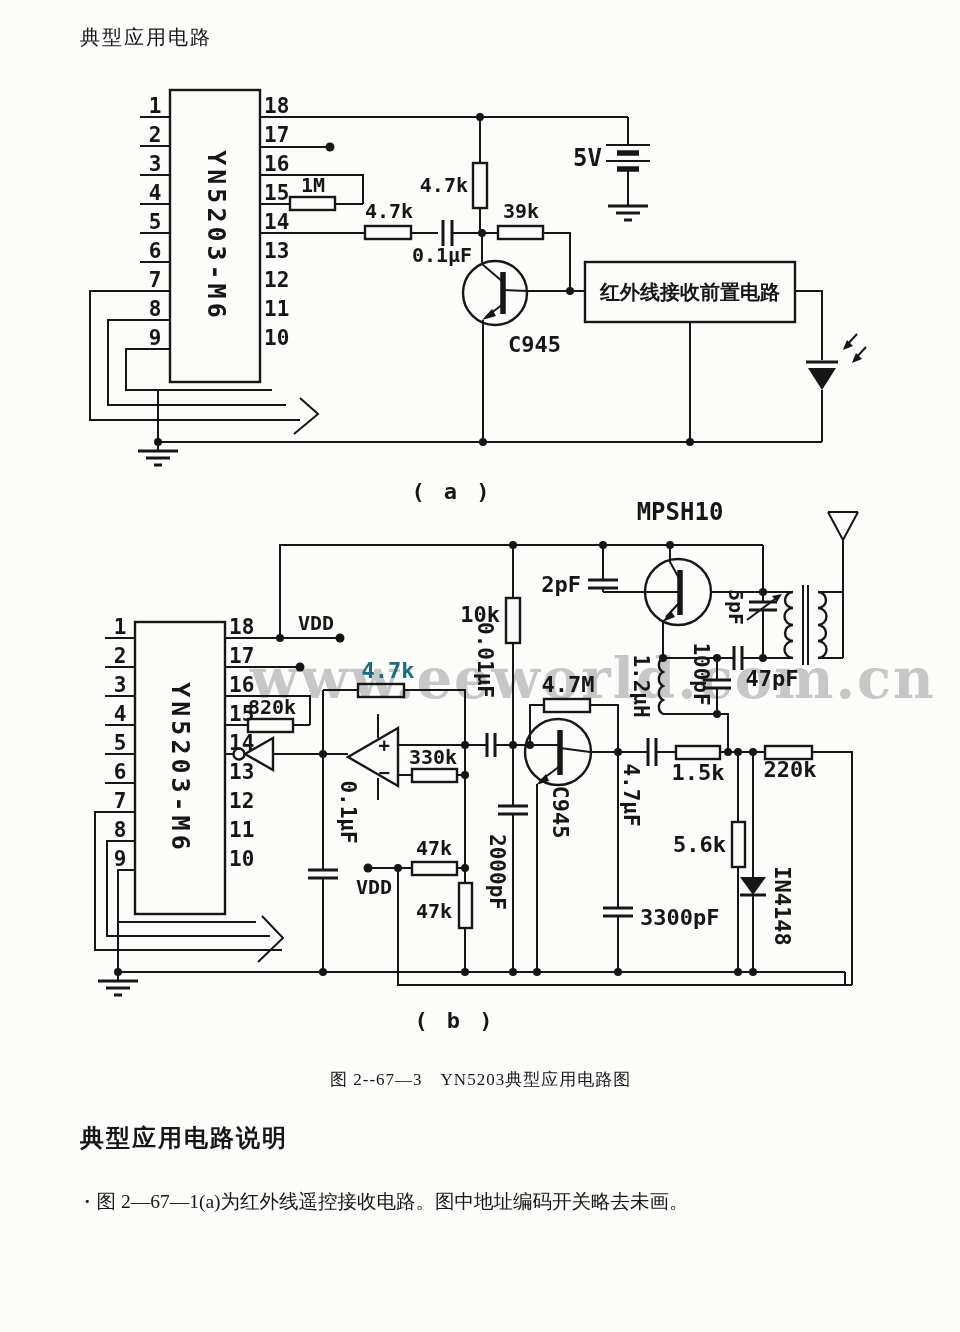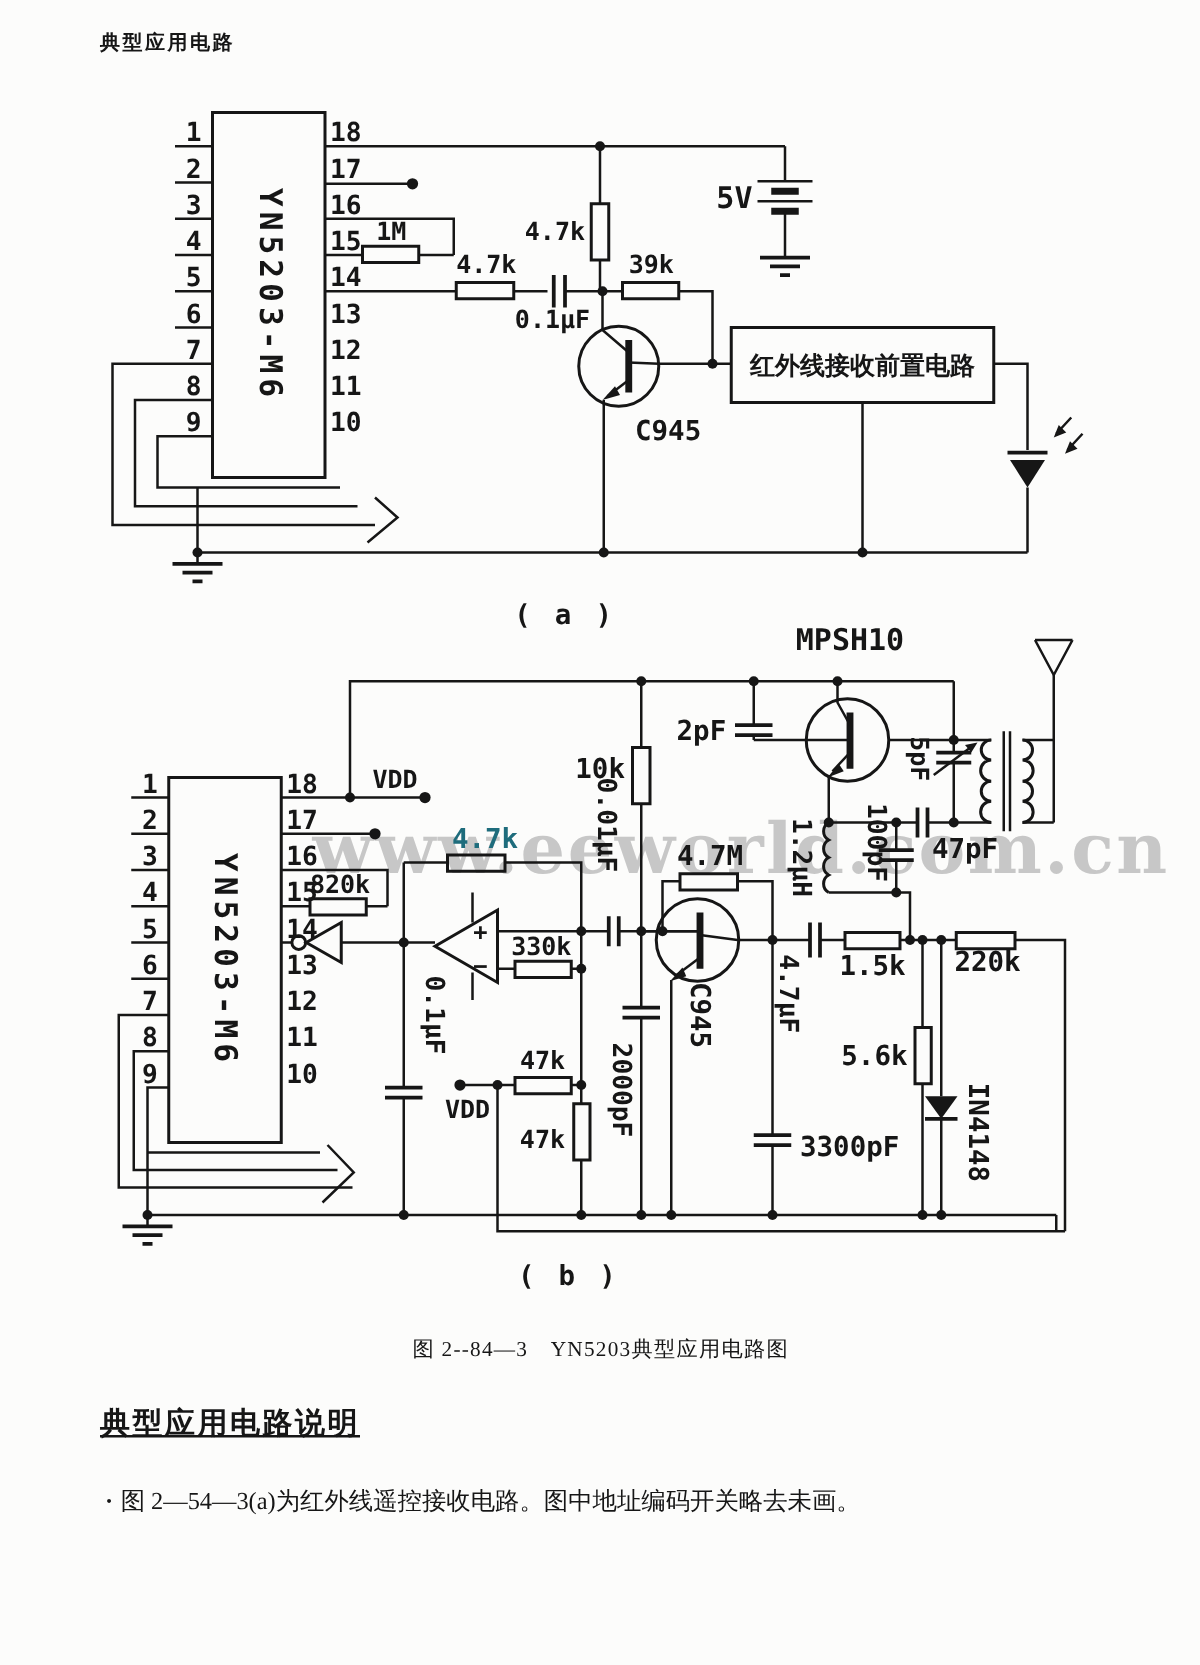--- a/index.html
+++ b/index.html
@@ -5,30 +5,30 @@
   html,body{margin:0;padding:0;}
   body{
     width:960px;height:1332px;position:relative;
     background:#fcfcfb;color:#161616;
     font-family:"Liberation Serif", serif;
     overflow:hidden;
   }
   .hdr{
     position:absolute;left:80px;top:24px;
     font-family:"Liberation Sans", sans-serif;
-    font-weight:bold;font-size:16px;letter-spacing:2px;
+    font-weight:normal;font-size:20px;letter-spacing:2px;
   }
   .caption{
     position:absolute;left:330px;top:1068px;
     font-size:17px;letter-spacing:1px;white-space:nowrap;
   }
   .sec-title{
     position:absolute;left:80px;top:1122px;
     font-family:"Liberation Sans", sans-serif;
-    font-weight:bold;font-size:24px;letter-spacing:2px;text-decoration:underline;
+    font-weight:bold;font-size:24px;letter-spacing:2px;
   }
   .bullets{
     position:absolute;left:84px;top:1188px;width:836px;
     font-size:19.5px;line-height:28px;
   }
   .bullet-item{margin:0 0 13px 0;}
   .bullet-mark{font-weight:bold;margin-right:6px;}
   svg text{
     font-family:"DejaVu Sans Mono", monospace;
     font-weight:bold;fill:#161616;
@@ -447,21 +447,21 @@
 
     <g>
       <path class="wire" d="M118,922 V931"></path>
       <path class="thick" d="M98,931 H138 M106,938 H130 M114,945 H122"></path>
     </g>
 
     <text x="455" y="978" font-size="22" text-anchor="middle" letter-spacing="3">( b )</text>
   </g>
 </svg>
 
-<div class="caption">图 2--84—3　YN5203典型应用电路图</div>
+<div class="caption">图 2--67—3　YN5203典型应用电路图</div>
 
 <div class="sec-title">典型应用电路说明</div>
 
 <div class="bullets">
   <div class="bullet-item">
-    <span class="bullet-mark">·</span><span>图 2—54—3(a)为红外线遥控接收电路。图中地址编码开关略去未画。</span>
+    <span class="bullet-mark">·</span><span>图 2—67—1(a)为红外线遥控接收电路。图中地址编码开关略去未画。</span>
   </div>
 </div>
 
 </body></html>

